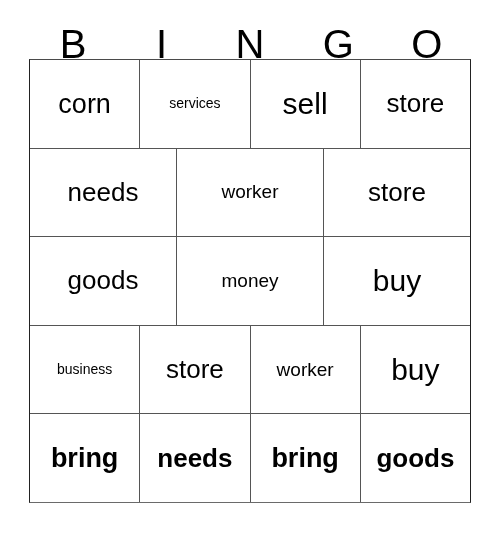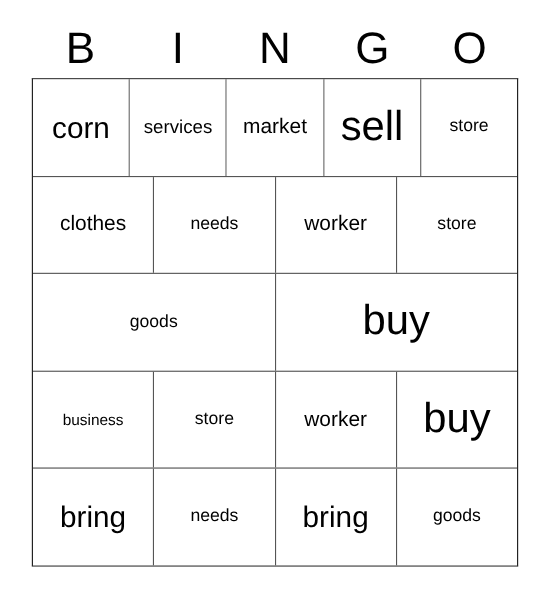--- a/index.html
+++ b/index.html
@@ -42,40 +42,41 @@
     line-height: 1;
     font-weight: 400;
     letter-spacing: 0;
     color: #000000;
   }
 
   
   #grid {
     position: absolute;
     left: 29px;
-    top: 71px;
+    top: 59px;
     width: 442px;
     height: 444px;
     box-sizing: border-box;
     border-top: 1.5px solid #4a4a4a;
     border-left: 1.5px solid #222222;
     border-right: 1.5px solid #222222;
     border-bottom: 1.5px solid #6a6a6a;
     display: flex;
     flex-direction: column;
-    background: #404040;
+    background: #a3a3a3;
   }
   .grid-row {
     flex: 1 1 0;
     display: flex;
     min-height: 0;
     border-bottom: 1px solid #555555;
   }
   .grid-row:last-child {
     border-bottom: none;
+    font-weight: bold;
   }
   .cell {
     flex: 1 1 0;
     min-width: 0;
     display: flex;
     align-items: center;
     justify-content: center;
     border-right: 1px solid #555555;
     overflow: hidden;
     background: #ffffff;
@@ -85,25 +86,25 @@
   }
   .cell-text {
     display: block;
     text-align: center;
     line-height: 1.05;
     white-space: nowrap;
     color: #000000;
   }
 
   
-  .sz-xl   { font-size: 38px; }
+  .sz-xl   { font-size: 30px; }
   .sz-lg   { font-size: 27px; }
-  .sz-md   { font-size: 16px; }
+  .sz-md   { font-size: 26px; }
   .sz-sm   { font-size: 19px; }
-  .sz-xs   { font-size: 17px; }
+  .sz-xs   { font-size: 14px; }
   .sz-xxs  { font-size: 14px; text-align: center; }
 </style>
 </head>
 <body>
 
 <div id="card">
 
   <div id="header-row">
     <div class="header-cell">
         <span>B</span>
@@ -125,48 +126,45 @@
   <div id="grid">
 
     <div class="grid-row">
       <div class="cell">
           <span class="cell-text sz-lg">corn</span>
         </div>
       <div class="cell">
           <span class="cell-text sz-xs">services</span>
         </div>
       <div class="cell">
-          <span class="cell-text sz-sm">market</span>
-        </div>
-      <div class="cell">
           <span class="cell-text sz-xl">sell</span>
         </div>
       <div class="cell">
           <span class="cell-text sz-md">store</span>
         </div>
     </div>
 
     <div class="grid-row">
       <div class="cell">
-          <span class="cell-text sz-sm">clothes</span>
-        </div>
-      <div class="cell">
           <span class="cell-text sz-md">needs</span>
         </div>
       <div class="cell">
           <span class="cell-text sz-sm">worker</span>
         </div>
       <div class="cell">
           <span class="cell-text sz-md">store</span>
         </div>
     </div>
 
     <div class="grid-row">
       <div class="cell">
           <span class="cell-text sz-md">goods</span>
+        </div>
+      <div class="cell">
+          <span class="cell-text sz-sm">money</span>
         </div>
       <div class="cell">
           <span class="cell-text sz-xl">buy</span>
         </div>
     </div>
 
     <div class="grid-row">
       <div class="cell">
           <span class="cell-text sz-xxs">business</span>
         </div>

